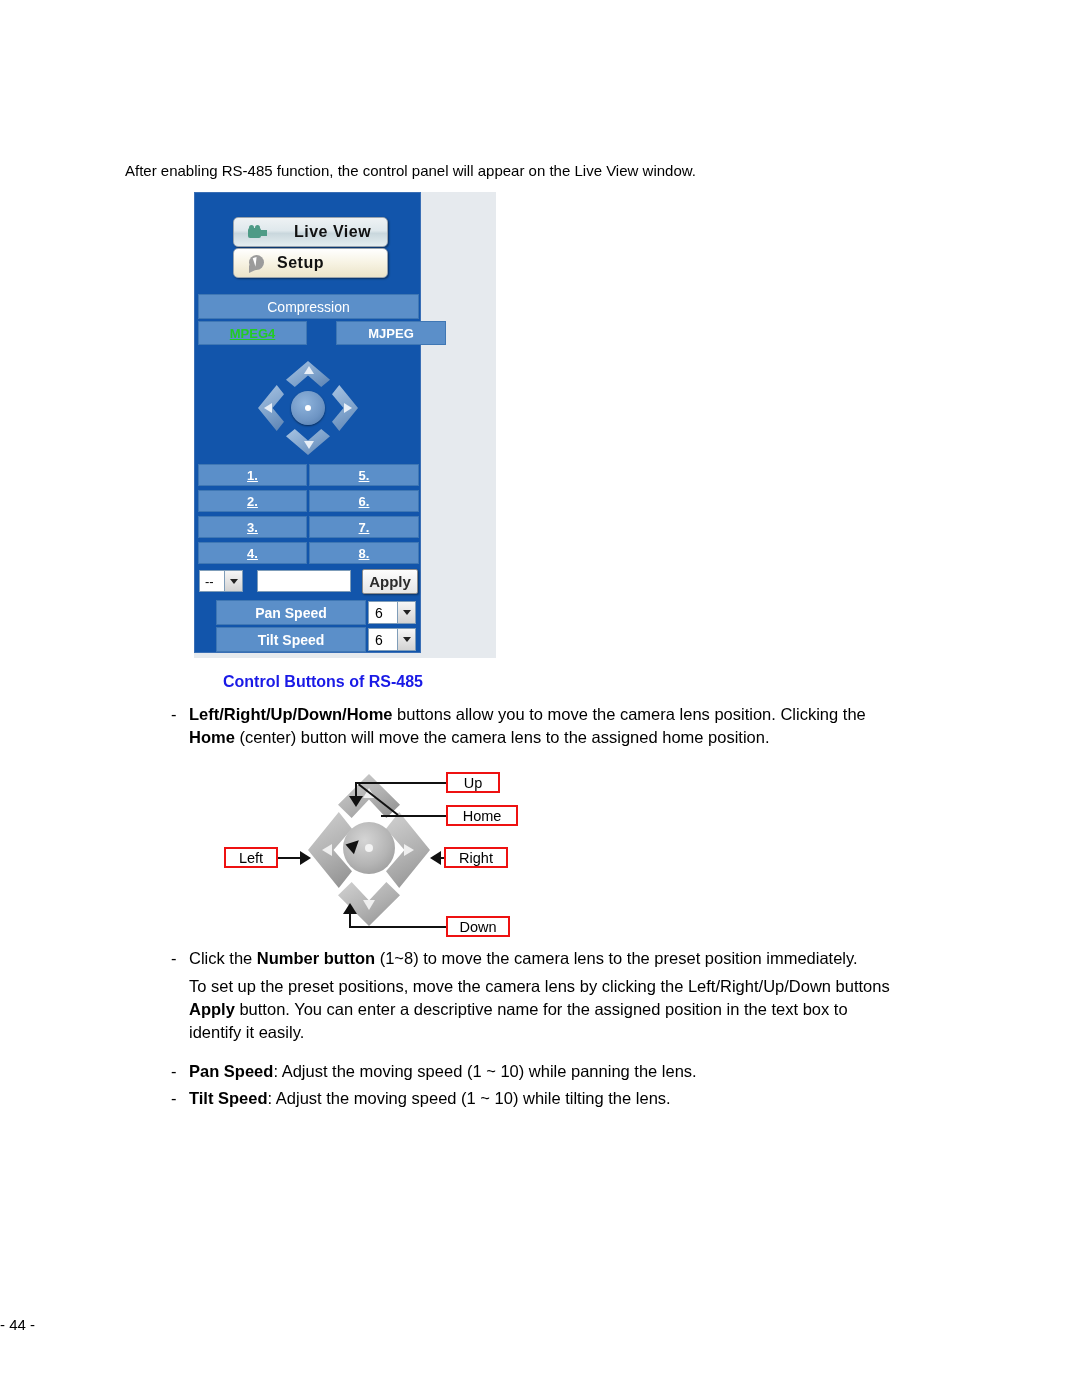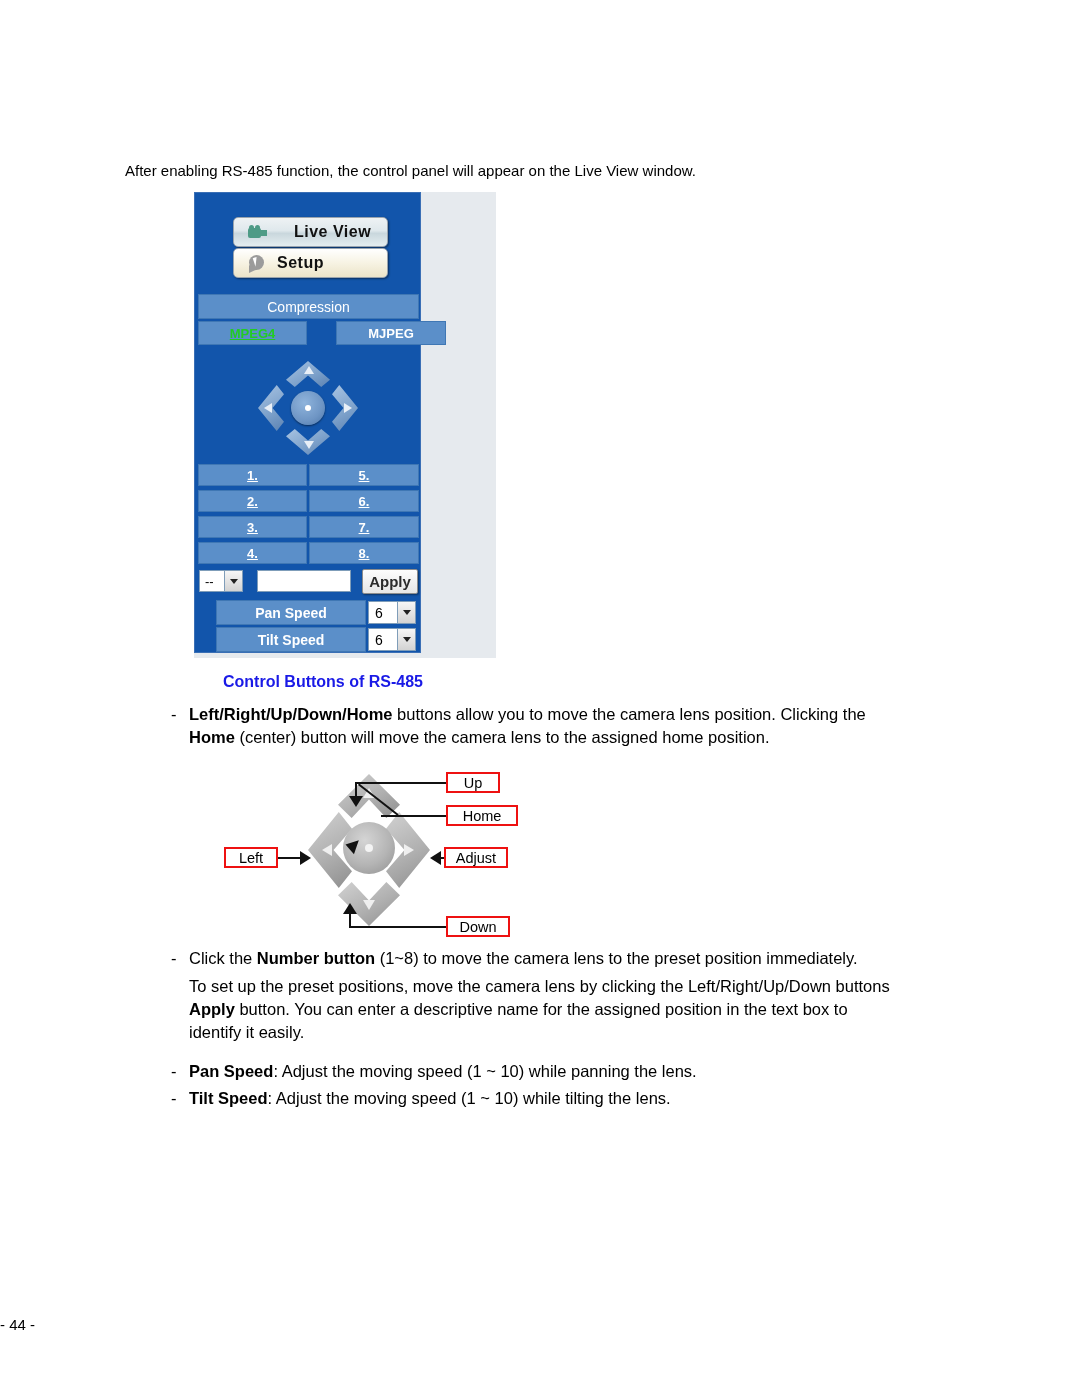--- a/index.html
+++ b/index.html
@@ -449,21 +449,21 @@
     <div class="lead" style="left:165px; top:53px; width:65px; height:2px;"></div>
     <div class="lead" style="left:132px; top:52px; width:50px; height:2px; transform:rotate(38deg); transform-origin:100% 50%;"></div>
     <div style="position:absolute;left:131px;top:80px;width:0;height:0;border-left:5px solid transparent;border-right:9px solid transparent;border-top:12px solid #111;transform:rotate(-18deg);"></div>
     <div class="tag" style="left:230px; top:43px; width:72px;">
       <span>Home</span>
     </div>
 
     <div class="lead" style="left:225px; top:95px; width:55px; height:2px;"></div>
     <div style="position:absolute;left:214px;top:89px;width:0;height:0;border-top:7px solid transparent;border-bottom:7px solid transparent;border-right:11px solid #111;"></div>
     <div class="tag" style="left:228px; top:85px; width:64px;">
-      <span>Adjust</span>
+      <span>Right</span>
     </div>
 
     <div class="lead" style="left:62px; top:95px; width:30px; height:2px;"></div>
     <div style="position:absolute;left:84px;top:89px;width:0;height:0;border-top:7px solid transparent;border-bottom:7px solid transparent;border-left:11px solid #111;"></div>
     <div class="tag" style="left:8px; top:85px; width:54px;align-items:flex-end;">
       <span>Left</span>
     </div>
 
     <div class="lead" style="left:133px; top:164px; width:97px; height:2px;"></div>
     <div class="lead" style="left:133px; top:150px; width:2px; height:15px;"></div>

